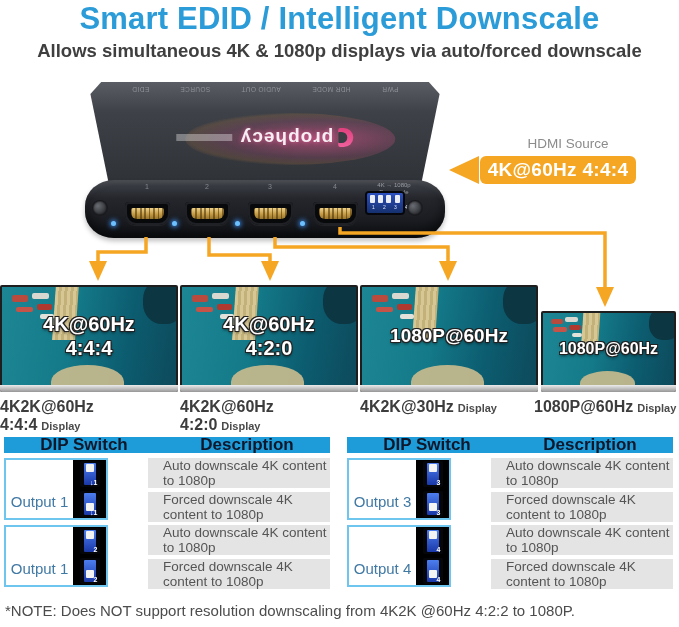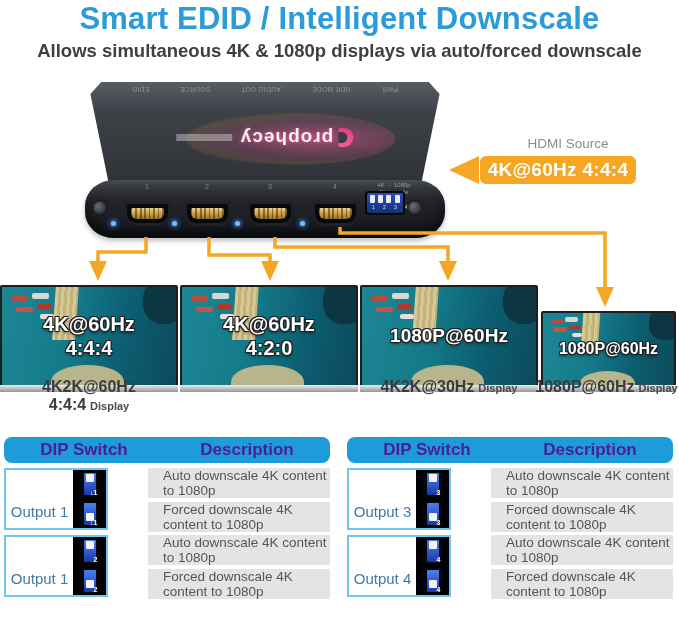--- a/index.html
+++ b/index.html
@@ -89,29 +89,29 @@
   .b3 { left:8%;  top:20%; width:10%; height:6%; background:#c65347; }
   .b4 { left:20%; top:17%; width:9%;  height:6%; background:#b0392f; }
   .b5 { left:22%; top:28%; width:8%;  height:5%; background:#e2e2da; }
   .stxt { position:absolute; left:0; right:0; top:0; bottom:0; z-index:2;
           display:flex; flex-direction:column; align-items:center; justify-content:center;
           color:#fff; font-weight:bold; font-size:20px; line-height:1.2;
           text-shadow:-1px -1px 0 #222, 1px -1px 0 #222, -1px 1px 0 #222, 1px 1px 0 #222, 0 2px 3px rgba(0,0,0,.6); }
   .m3 .stxt { font-size:19px; } .m4 .stxt { font-size:16px; }
   .stand { position:absolute; left:0; right:0; bottom:0; height:7px;
            background:linear-gradient(#ececec,#969696); border-radius:0 0 2px 2px; }
-  .cap { position:absolute; top:378px; text-align:center; font-weight:bold; font-size:16px; color:#3c3c3c; }
+  .cap { position:absolute; top:398px; text-align:left; font-weight:bold; font-size:16px; color:#3c3c3c; }
   .c1 { left:0; width:178px; } .c2 { left:180px; width:178px; } .c3 { left:360px; width:178px; } .c4 { left:534px; width:145px; }
   .cap .small { font-size:11px; color:#4a4a4a; margin-left:4px; }
 
   
   .tbl { position:absolute; top:437px; width:326px; }
   .tleft { left:4px; } .tright { left:347px; }
-  .thead { height:26px; background:#1D9CD9; display:flex; align-items:center;
-           color:#4c1d95; font-weight:bold; font-size:17px;border-radius:8px; }
+  .thead { height:16px; background:#1D9CD9; display:flex; align-items:center;
+           color:#0f172a; font-weight:bold; font-size:17px; }
   .th1 { width:160px; text-align:center; } .th2 { flex:1; text-align:center; }
   .tgroup { display:flex; height:62px; margin-top:5px; }
   .outcell { width:104px; min-width:104px; border:2px solid #6ec6ee; background:#fff; display:flex; }
   .outlabel { flex:1; display:flex; align-items:center; justify-content:center;
               color:#4179a5; font-size:15px;margin-top:24px; }
   .dipcol { width:33px; background:#000; display:flex; flex-direction:column;
             align-items:center; justify-content:center; gap:4px; }
   .dipicon { position:relative; width:20px; height:26px; background:#04060a; border-radius:2px; }
   .dipicon::before { content:""; position:absolute; left:4px; right:4px; top:2px; bottom:2px;
                      background:linear-gradient(180deg,#4d7ef0,#1a38a8); border-radius:1px; }
@@ -270,20 +270,23 @@
       <div class="stxt">
         <span>1080P@60Hz</span>
       </div>
     </div>
     <div class="stand"></div>
   </div>
 
   <div class="cap c1">
     <span>4K2K@60Hz 4:4:4</span><span class="small">Display</span>
   </div>
+  <div class="cap c2">
+    <span>4K2K@60Hz 4:2:0</span><span class="small">Display</span>
+  </div>
   <div class="cap c3">
     <span>4K2K@30Hz</span><span class="small">Display</span>
   </div>
   <div class="cap c4">
     <span>1080P@60Hz</span><span class="small">Display</span>
   </div>
 
   <div class="tbl tleft">
     <div class="thead">
       <span class="th1">DIP Switch</span>
@@ -367,14 +370,15 @@
             </div>
         </div>
       </div>
       <div class="desccol">
         <div class="desc">Auto downscale 4K content to 1080p</div>
         <div class="desc">Forced downscale 4K content to 1080p</div>
       </div>
     </div>
   </div>
 
+  <div class="note">*NOTE: Does NOT support resolution downscaling from 4K2K @60Hz 4:2:2 to 1080P.</div>
 
 </div>
 
 </body></html>

